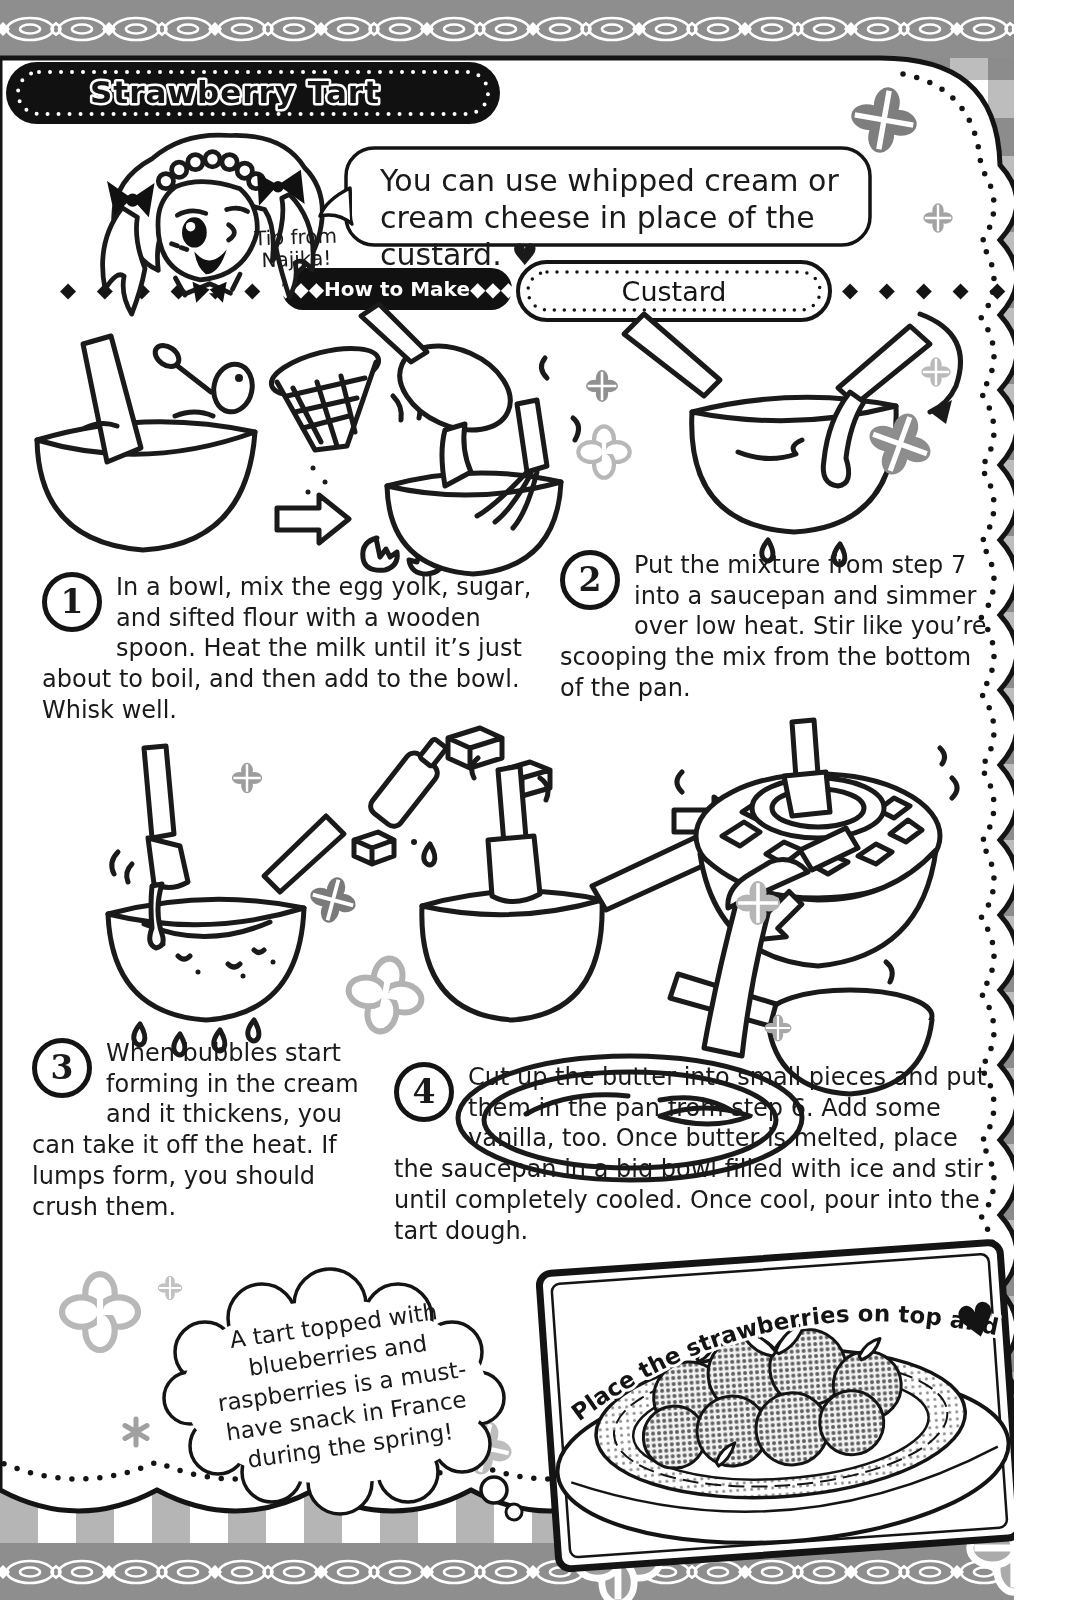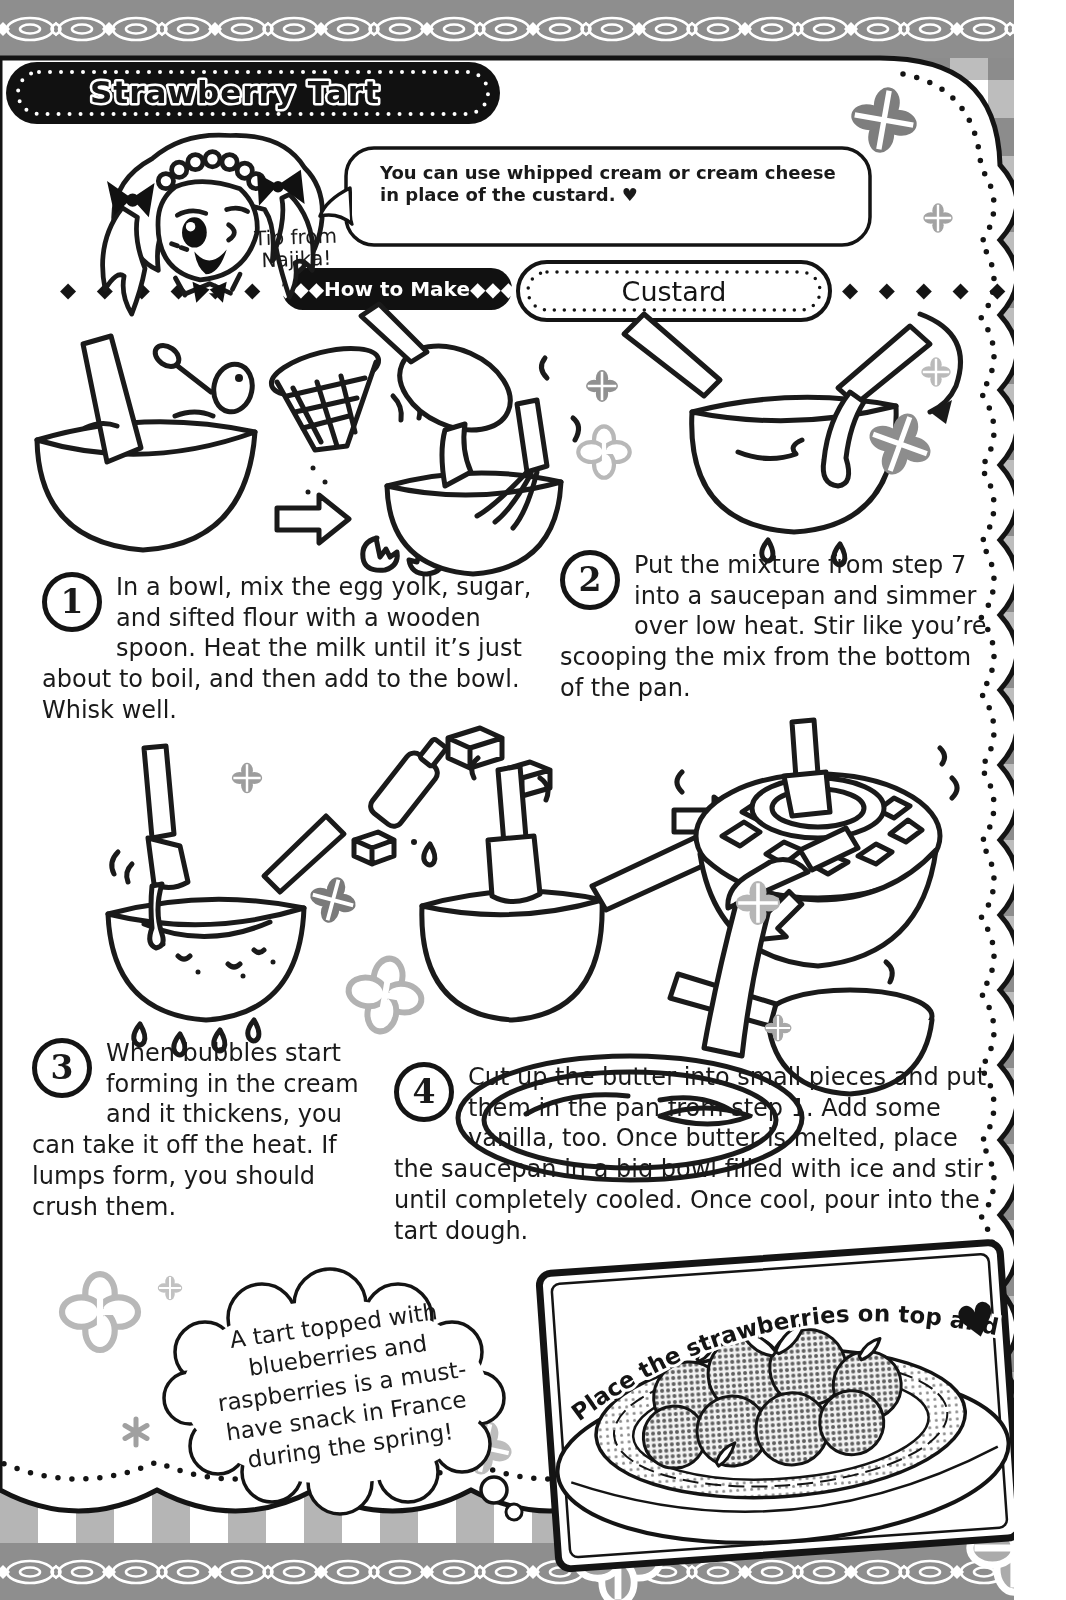--- a/index.html
+++ b/index.html
@@ -8,21 +8,21 @@
     background-color:#ffffff;
     background-image:
       repeating-linear-gradient(90deg,#bdbdbd 0 38px,#ffffff 38px 76px),
       repeating-linear-gradient(0deg,#bdbdbd 0 38px,#ffffff 38px 76px);
     background-blend-mode:multiply;
     font-family:"DejaVu Sans",sans-serif;color:#1a1a1a;
   }
   svg.stage{position:absolute;left:0;top:0;z-index:1;}
   .ov{position:absolute;z-index:2;}
   .tip-label{left:236px;top:226px;width:120px;text-align:center;font-size:20px;line-height:1.12;transform:rotate(-2deg);}
-  .bubble-text{left:380px;top:162px;width:466px;font-size:18px;line-height:1.24;font-weight:bold;}
+  .bubble-text{left:380px;top:162px;width:466px;font-size:30px;line-height:1.24;}
   .step{font-size:24px;line-height:1.28;}
   .step p{margin:0;}
   .stepnum{
     float:left;width:50px;height:50px;border:5px solid #141414;border-radius:50%;
     font-family:"DejaVu Serif",serif;font-weight:bold;font-size:33px;line-height:50px;
     text-align:center;margin:0 14px 6px 0;background:#fff;
   }
   .step1{left:42px;top:572px;width:505px;}
   .step2{left:560px;top:550px;width:438px;}
   .step3{left:32px;top:1038px;width:350px;}
@@ -354,18 +354,18 @@
 <div class="ov step step2">
   <div class="stepnum">2</div>
   <p>Put the mixture from step 7 into a saucepan and simmer over low heat. Stir like you’re scooping the mix from the bottom of the pan.</p>
 </div>
 <div class="ov step step3">
   <div class="stepnum">3</div>
   <p>When bubbles start forming in the cream and it thickens, you can take it off the heat. If lumps form, you should crush them.</p>
 </div>
 <div class="ov step step4">
   <div class="stepnum">4</div>
-  <p>Cut up the butter into small pieces and put them in the pan from step 1. Add some vanilla, too. Once butter is melted, place the saucepan in a big bowl filled with ice and stir until completely cooled. Once cool, pour into the tart dough.</p>
+  <p>Cut up the butter into small pieces and put them in the pan from step 6. Add some vanilla, too. Once butter is melted, place the saucepan in a big bowl filled with ice and stir until completely cooled. Once cool, pour into the tart dough.</p>
 </div>
 
 <div class="ov cloud-text">A tart topped with blueberries and raspberries is a must-have snack in France during the spring!</div>
 
 </div>
 
 </body></html>

